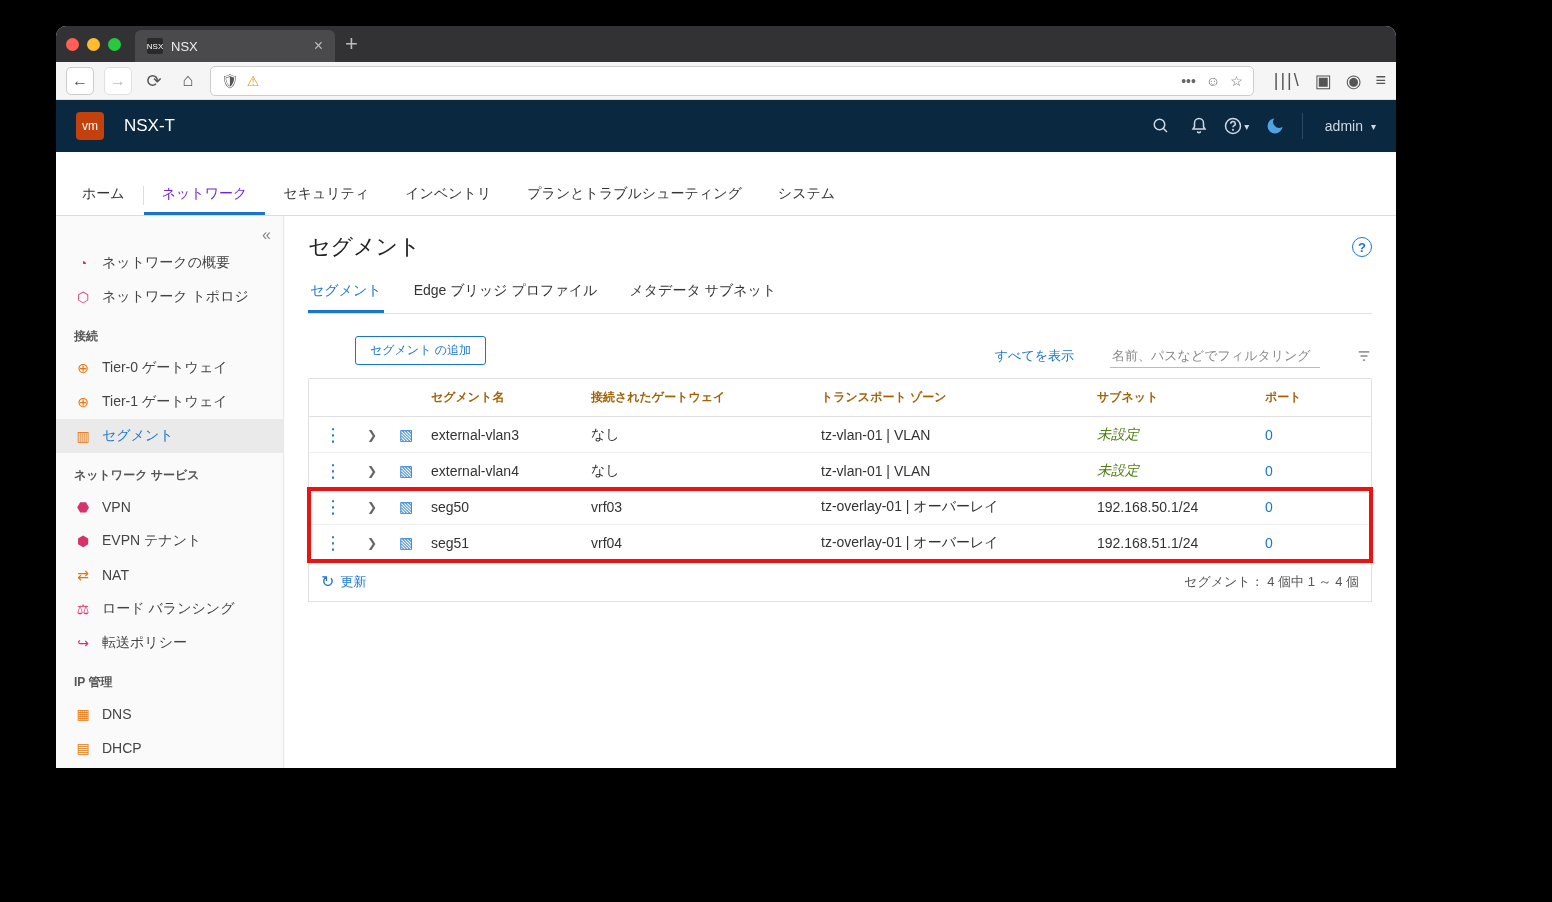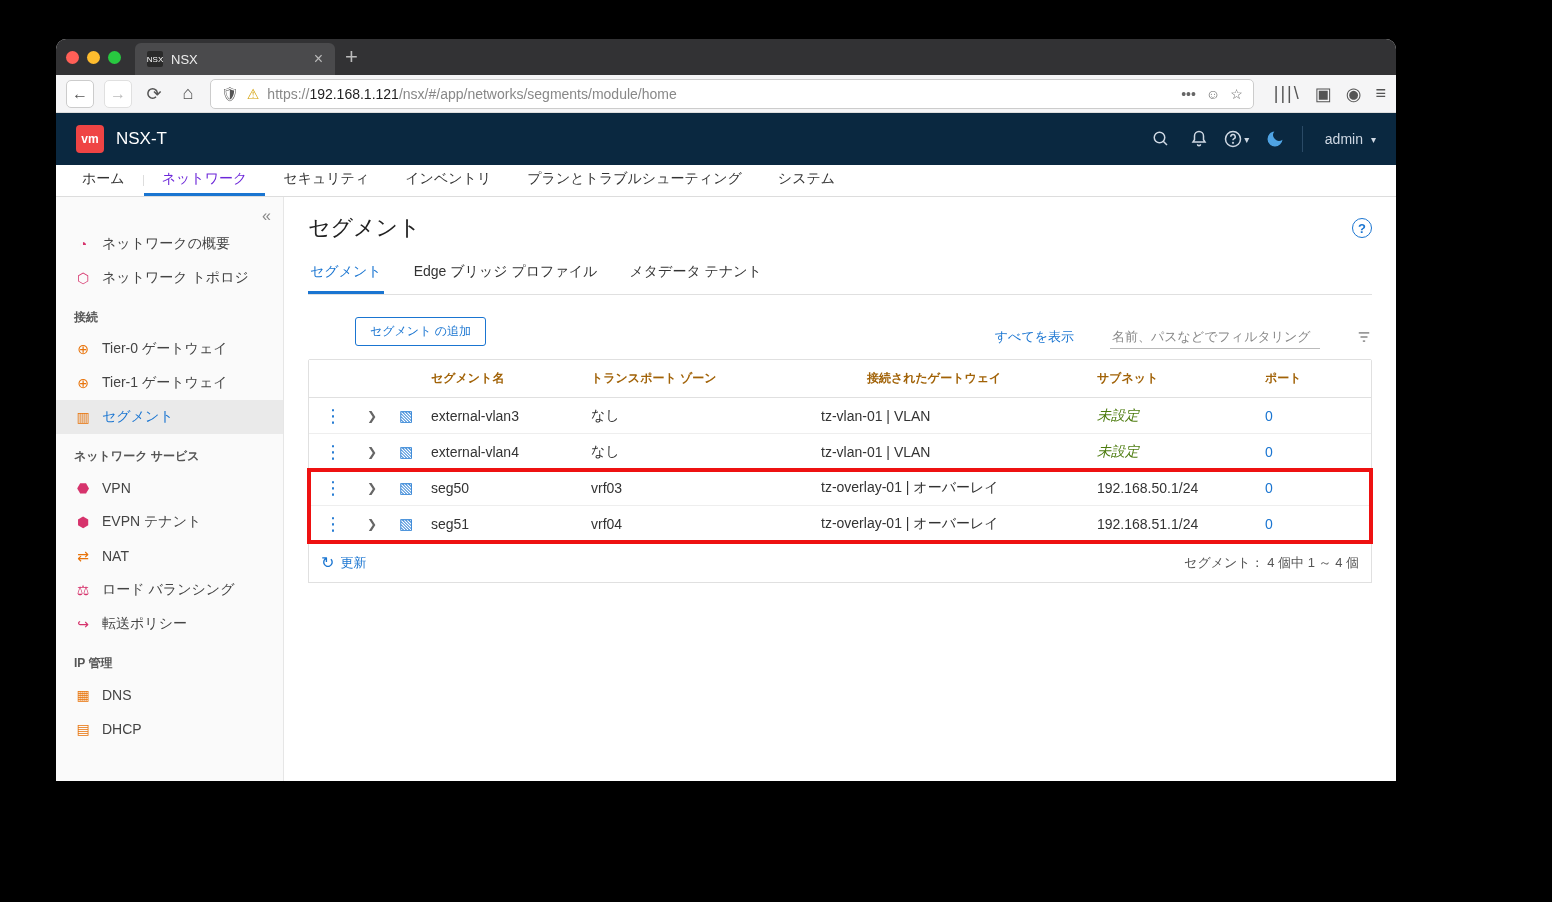--- a/index.html
+++ b/index.html
@@ -1,18 +1,18 @@
 <!DOCTYPE html>
 <html><head>
 <meta charset="utf-8">
 <style>
   * { box-sizing: border-box; margin: 0; padding: 0; font-family: -apple-system, BlinkMacSystemFont, "Segoe UI", "Helvetica Neue", Arial, sans-serif; }
   body { background: #000; width: 1552px; height: 902px; position: relative; }
   .window {
-    position: absolute; top: 39px; left: 56px; width: 1340px; height: 742px;
+    position: absolute; top: 26px; left: 56px; width: 1340px; height: 742px;
     background: #fff; border-radius: 10px 10px 0 0; overflow: hidden; box-shadow: 0 20px 60px rgba(0,0,0,.5);
   }
   
   .chrome-tabs {
     height: 36px; background: #323234; display: flex; align-items: center; padding: 0 10px;
   }
   .traffic { display: flex; gap: 8px; margin-right: 14px; }
   .dot { width: 13px; height: 13px; border-radius: 50%; }
   .dot.r { background: #ff5f57; }
   .dot.y { background: #febc2e; }
@@ -40,29 +40,29 @@
   .urlbar .url-text { color:#888; }
   .urlbar .url-text .bold { color:#222; }
   .urlbar .right-icons{display:flex;gap:10px;align-items:center;color:#666;}
   .toolbar-right{display:flex;gap:14px;align-items:center;color:#555;font-size:18px;margin-left:10px;}
 
   
   .app { height: calc(100% - 74px); display:flex; flex-direction:column; }
   .app-header {
     height:52px; background:#0a2840; color:#fff; display:flex; align-items:center; padding:0 20px;
   }
-  .vm-logo { width:28px;height:28px;background:#ef4444;border-radius:4px;display:flex;align-items:center;justify-content:center;font-size:12px;font-weight:bold;margin-right:12px;}
+  .vm-logo { width:28px;height:28px;background:#c2410c;border-radius:4px;display:flex;align-items:center;justify-content:center;font-size:12px;font-weight:normal;margin-right:20px;}
   .product { font-size:17px; font-weight:500; }
   .app-header .spacer{flex:1;}
   .hdr-icon{width:38px;height:38px;display:flex;align-items:center;justify-content:center;color:#cfd8e3;font-size:18px;cursor:pointer;}
   .hdr-user{display:flex;align-items:center;gap:8px;color:#cfd8e3;font-size:14px;margin-left:14px;cursor:pointer;}
   .hdr-sep{width:1px;height:26px;background:#2a4a66;margin:0 8px;}
 
   .app-tabs {
-    height:32px; border-bottom:1px solid #ddd; display:flex; align-items:stretch; padding:0 8px; background:#fff;
+    height:40px; border-bottom:1px solid #ddd; display:flex; align-items:stretch; padding:0 8px; background:#fff;margin-top:24px;
   }
   .app-tab { padding:0 18px; display:flex;align-items:center;font-size:14px;color:#333;cursor:pointer;border-bottom:3px solid transparent;}
   .app-tab.active{color:#6d28d9;border-bottom-color:#1a75d1;font-weight:500;}
   .app-tab-sep{width:1px;background:#ddd;margin:10px 0;}
 
   .app-body { flex:1; display:flex; overflow:hidden; }
   .sidebar {
     width:228px; background:#fafafa; border-right:1px solid #e6e6e6; padding:8px 0; overflow-y:auto;
     font-size:14px; color:#444;
   }
@@ -134,23 +134,20 @@
   </div>
 
   <div class="chrome-toolbar">
     <div class="nav-btn">←</div>
     <div class="nav-btn disabled">→</div>
     <div class="toolbar-icon">⟳</div>
     <div class="toolbar-icon">⌂</div>
     <div class="urlbar">
       <span>🛡</span>
       <span style="color:#d39e00;">⚠</span>
-      <span class="url-text">
-        <span>https://</span><span class="bold">192.168.1.121</span><span>/nsx/#/app/networks/segments/module/home</span>
-      </span>
       <span class="pad"></span>
       <span class="right-icons">
         <span>•••</span>
         <span>☺</span>
         <span>☆</span>
       </span>
     </div>
     <div class="toolbar-right">
       <span style="letter-spacing:2px;">|||\</span>
       <span>▣</span>
@@ -265,21 +262,21 @@
       </div>
 
       <div class="main">
         <div class="page-title-row">
           <div class="page-title">セグメント</div>
           <div class="help-circle">?</div>
         </div>
         <div class="subtabs" id="subtabs">
             <div class="subtab active">セグメント</div>
             <div class="subtab">Edge ブリッジ プロファイル</div>
-            <div class="subtab">メタデータ テナント</div>
+            <div class="subtab">メタデータ サブネット</div>
           </div>
 
         <div class="toolbar-row">
           <button class="add-btn">セグメント の追加</button>
           <div class="right">
             <span class="link-blue">すべてを表示</span>
             <input class="filter-input" placeholder="名前、パスなどでフィルタリング" style="">
             <span class="filter-icon">
               <svg width="16" height="14" viewBox="0 0 24 24" fill="none" stroke="currentColor" stroke-width="2">
                   <line x1="3" y1="5" x2="21" y2="5"></line>
@@ -289,22 +286,22 @@
             </span>
           </div>
         </div>
 
         <div class="datagrid" id="datagrid" style="position:relative;">
           <div class="dg-head">
             <div class="dg-cell c-actions"></div>
             <div class="dg-cell c-exp"></div>
             <div class="dg-cell c-icon"></div>
             <div class="dg-cell c-name">セグメント名</div>
+            <div class="dg-cell c-gw">接続されたゲートウェイ</div>
             <div class="dg-cell c-tz">トランスポート ゾーン</div>
-            <div class="dg-cell c-gw">接続されたゲートウェイ</div>
             <div class="dg-cell c-subnet">サブネット</div>
             <div class="dg-cell c-port">ポート</div>
           </div>
           <div id="dg-body">
               <div class="dg-row">
                 <div class="dg-cell c-actions">
                   <span class="dots">⋮</span>
                 </div>
                 <div class="dg-cell c-exp">
                   <span class="chev">❯</span>

